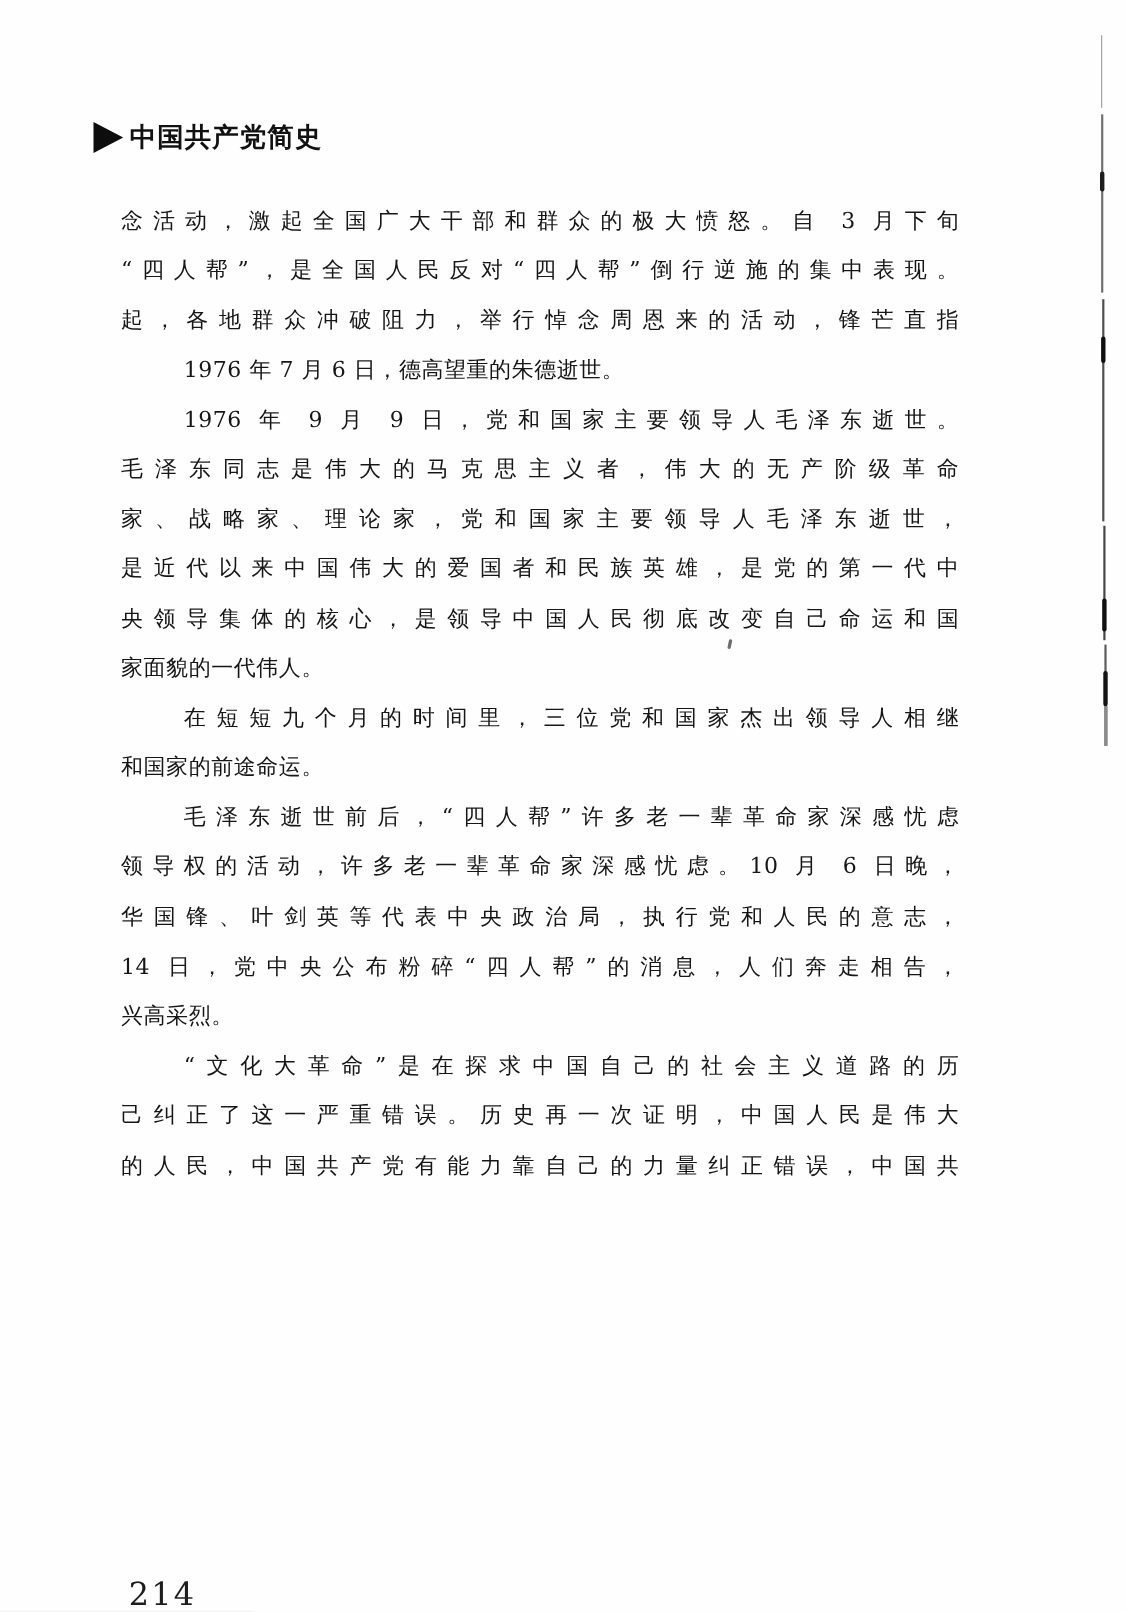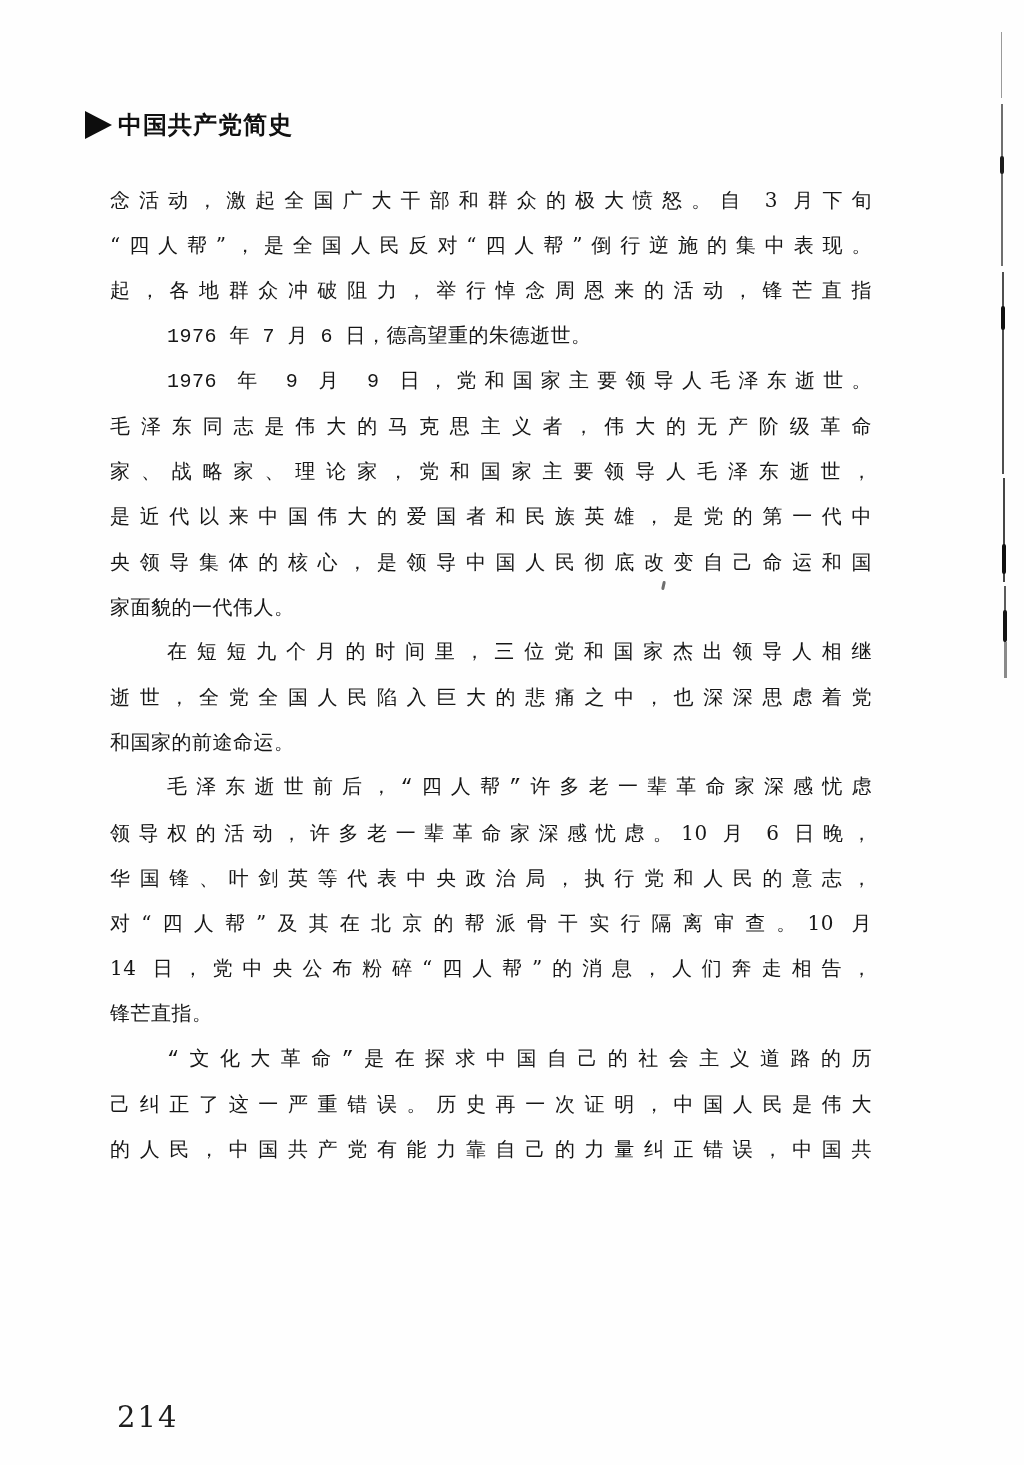--- a/index.html
+++ b/index.html
@@ -53,27 +53,27 @@
     font-size: 20px;
     letter-spacing: 0.5px;
     color: #161616;
     text-align: justify;
     text-align-last: left;
     text-justify: inter-character;
     white-space: nowrap;
     overflow: visible;
   }
   .line.fill { text-align-last: justify; white-space: normal; }
-  .line.indent { padding-left: 57px; font-family: Liberation Mono, monospace; }
+  .line.indent { padding-left: 57px; }
 
   
   .pagenum {
     position: absolute;
     left: 117px;
-    top: 1400px;
+    top: 1432px;
     font-size: 29px;
     letter-spacing: 2px;
     color: #1e1e1e;
     font-family: "DejaVu Serif", serif;
   }
 
   
   .artifact { position: absolute; }
   .a1 { left: 1001px; top: 32px;  width: 1px; height: 66px;  background: #9a9a9a; }
   .a2 { left: 1001px; top: 104px; width: 2px; height: 162px; background: #6f6f6f; }
@@ -117,30 +117,28 @@
       <div class="para">
         <div class="line indent fill">1976 年 9 月 9 日，党和国家主要领导人毛泽东逝世。</div>
         <div class="line fill">毛泽东同志是伟大的马克思主义者，伟大的无产阶级革命</div>
         <div class="line fill">家、战略家、理论家，党和国家主要领导人毛泽东逝世，</div>
         <div class="line fill">是近代以来中国伟大的爱国者和民族英雄，是党的第一代中</div>
         <div class="line fill">央领导集体的核心，是领导中国人民彻底改变自己命运和国</div>
         <div class="line">家面貌的一代伟人。</div>
       </div>
       <div class="para">
         <div class="line indent fill">在短短九个月的时间里，三位党和国家杰出领导人相继</div>
-        <div class="line fill">逝世，全党全国人民陷入巨大的悲痛之中，也深深思虑着党</div>
         <div class="line">和国家的前途命运。</div>
       </div>
       <div class="para">
         <div class="line indent fill">毛泽东逝世前后，“四人帮”许多老一辈革命家深感忧虑</div>
         <div class="line fill">领导权的活动，许多老一辈革命家深感忧虑。10 月 6 日晚，</div>
         <div class="line fill">华国锋、叶剑英等代表中央政治局，执行党和人民的意志，</div>
-        <div class="line fill">对“四人帮”及其在北京的帮派骨干实行隔离审查。10 月</div>
         <div class="line fill">14 日，党中央公布粉碎“四人帮”的消息，人们奔走相告，</div>
-        <div class="line">锋芒直指。</div>
+        <div class="line">兴高采烈。</div>
       </div>
       <div class="para">
         <div class="line indent fill">“文化大革命”是在探求中国自己的社会主义道路的历</div>
         <div class="line fill">己纠正了这一严重错误。历史再一次证明，中国人民是伟大</div>
         <div class="line fill">的人民，中国共产党有能力靠自己的力量纠正错误，中国共</div>
       </div>
     </div>
 
   <div class="pagenum">214</div>
 

